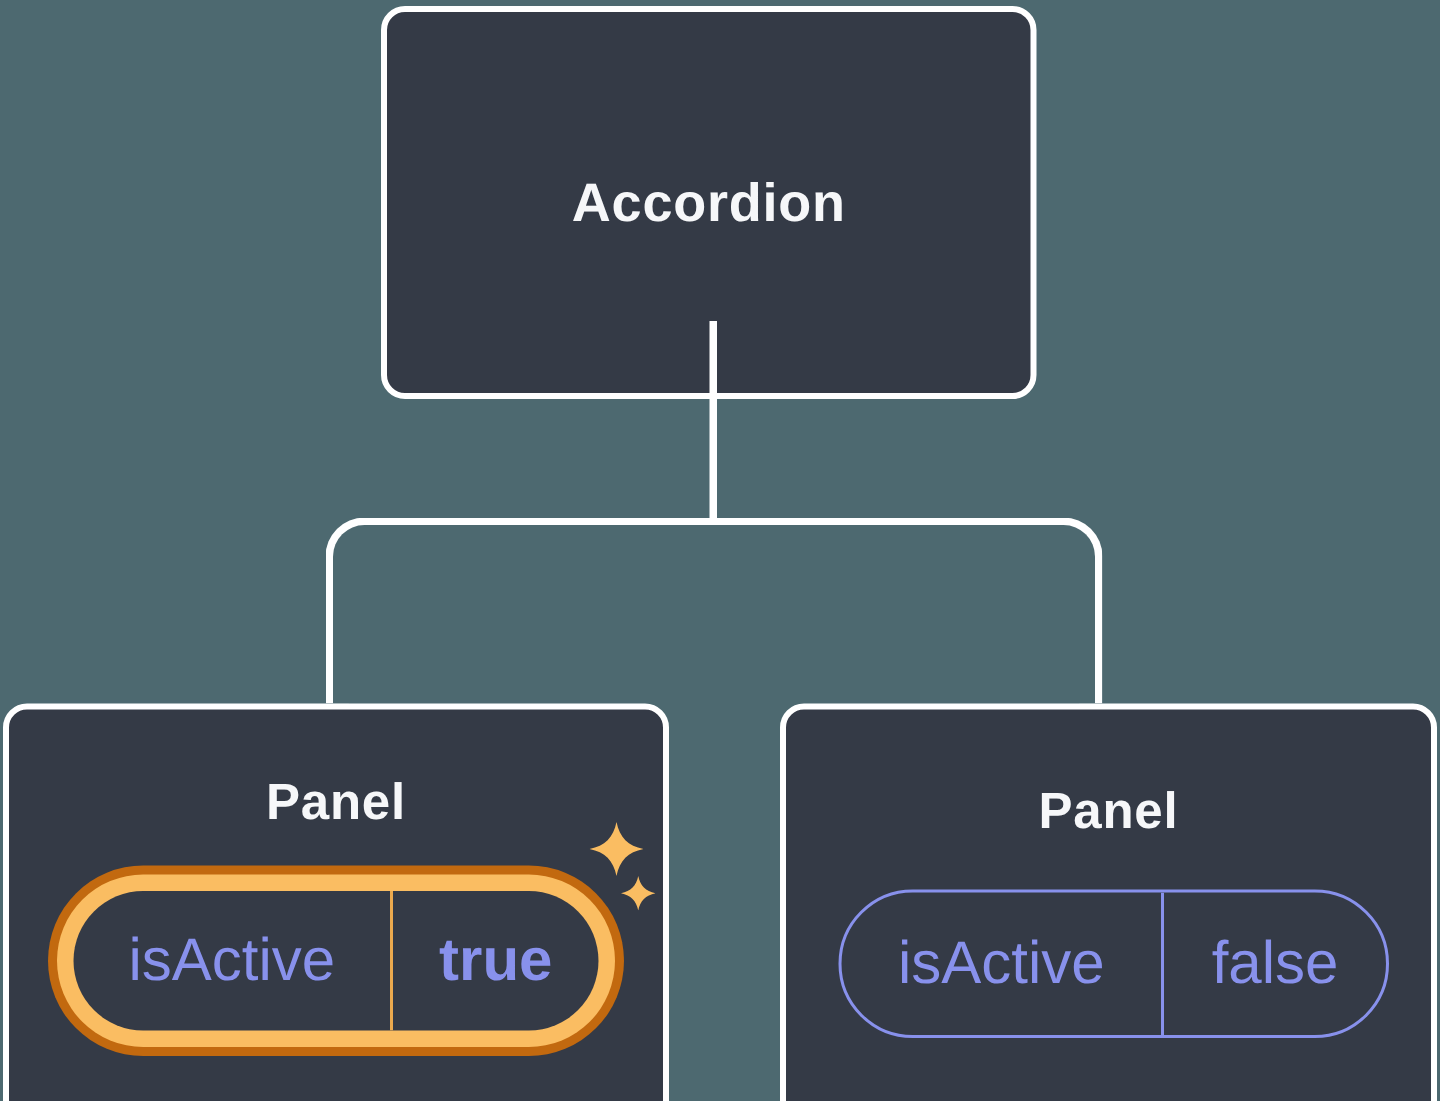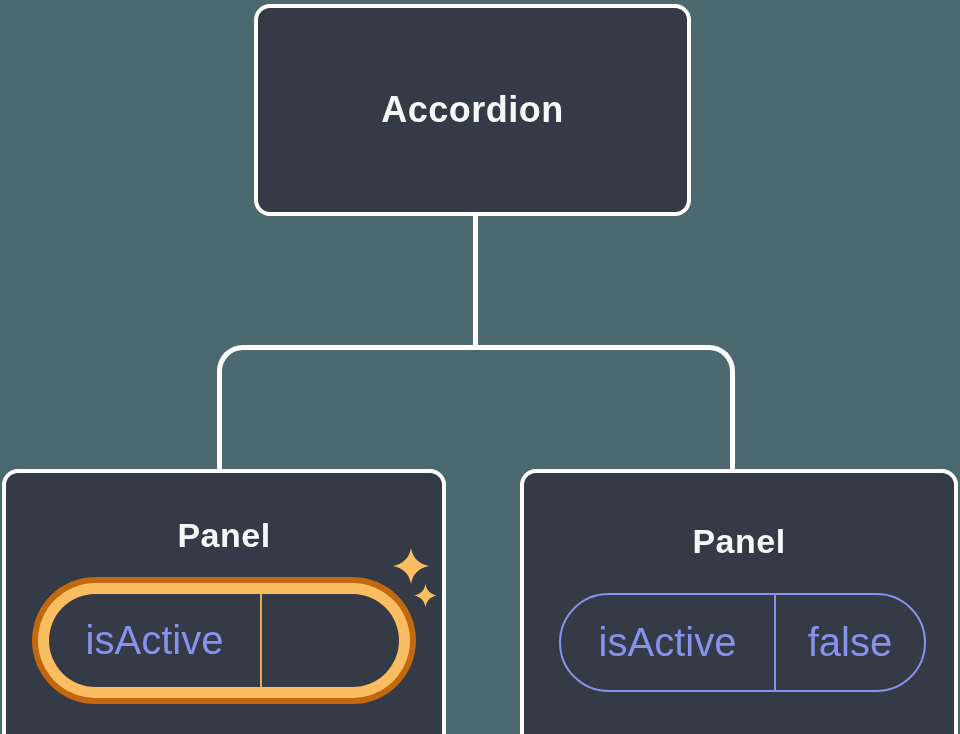--- a/index.html
+++ b/index.html
@@ -23,21 +23,21 @@
   }
   .scene { position: relative; width: 960px; height: 734px; background: var(--background); }
 
   .node {
     position: absolute;
     background: var(--node-fill);
     border: 4px solid var(--node-border);
     border-radius: 16px;
   }
   .accordion-node {
-    left: 254px; top: 4px; width: 437px; height: 212px;
+    left: 254px; top: 4px; width: 437px; height: 262px;
     display: flex; align-items: center; justify-content: center;
   }
   .node-title {
     color: var(--title-text);
     font-size: 36px;
     font-weight: 600;
     letter-spacing: 0.5px;
   }
 
   .stem {
@@ -135,20 +135,23 @@
   <div class="node panel-node panel-left">
     <span class="node-title panel-title">Panel</span>
 
     <div class="pill-active">
       <div class="pill-gold">
         <div class="pill-core">
           <div class="cell cell-name">
             <span class="state-text">isActive</span>
           </div>
           <div class="divider-gold"></div>
+          <div class="cell cell-value">
+            <span class="state-text bold">true</span>
+          </div>
         </div>
       </div>
     </div>
 
     <svg class="sparkle sparkle-large" viewBox="0 0 24 24" aria-hidden="true">
       <path d="M12 0 C13.4 6.9 17.1 10.6 24 12 C17.1 13.4 13.4 17.1 12 24 C10.6 17.1 6.9 13.4 0 12 C6.9 10.6 10.6 6.9 12 0 Z"></path>
     </svg>
     <svg class="sparkle sparkle-small" viewBox="0 0 24 24" aria-hidden="true">
       <path d="M12 0 C13.4 6.9 17.1 10.6 24 12 C17.1 13.4 13.4 17.1 12 24 C10.6 17.1 6.9 13.4 0 12 C6.9 10.6 10.6 6.9 12 0 Z"></path>
     </svg>

